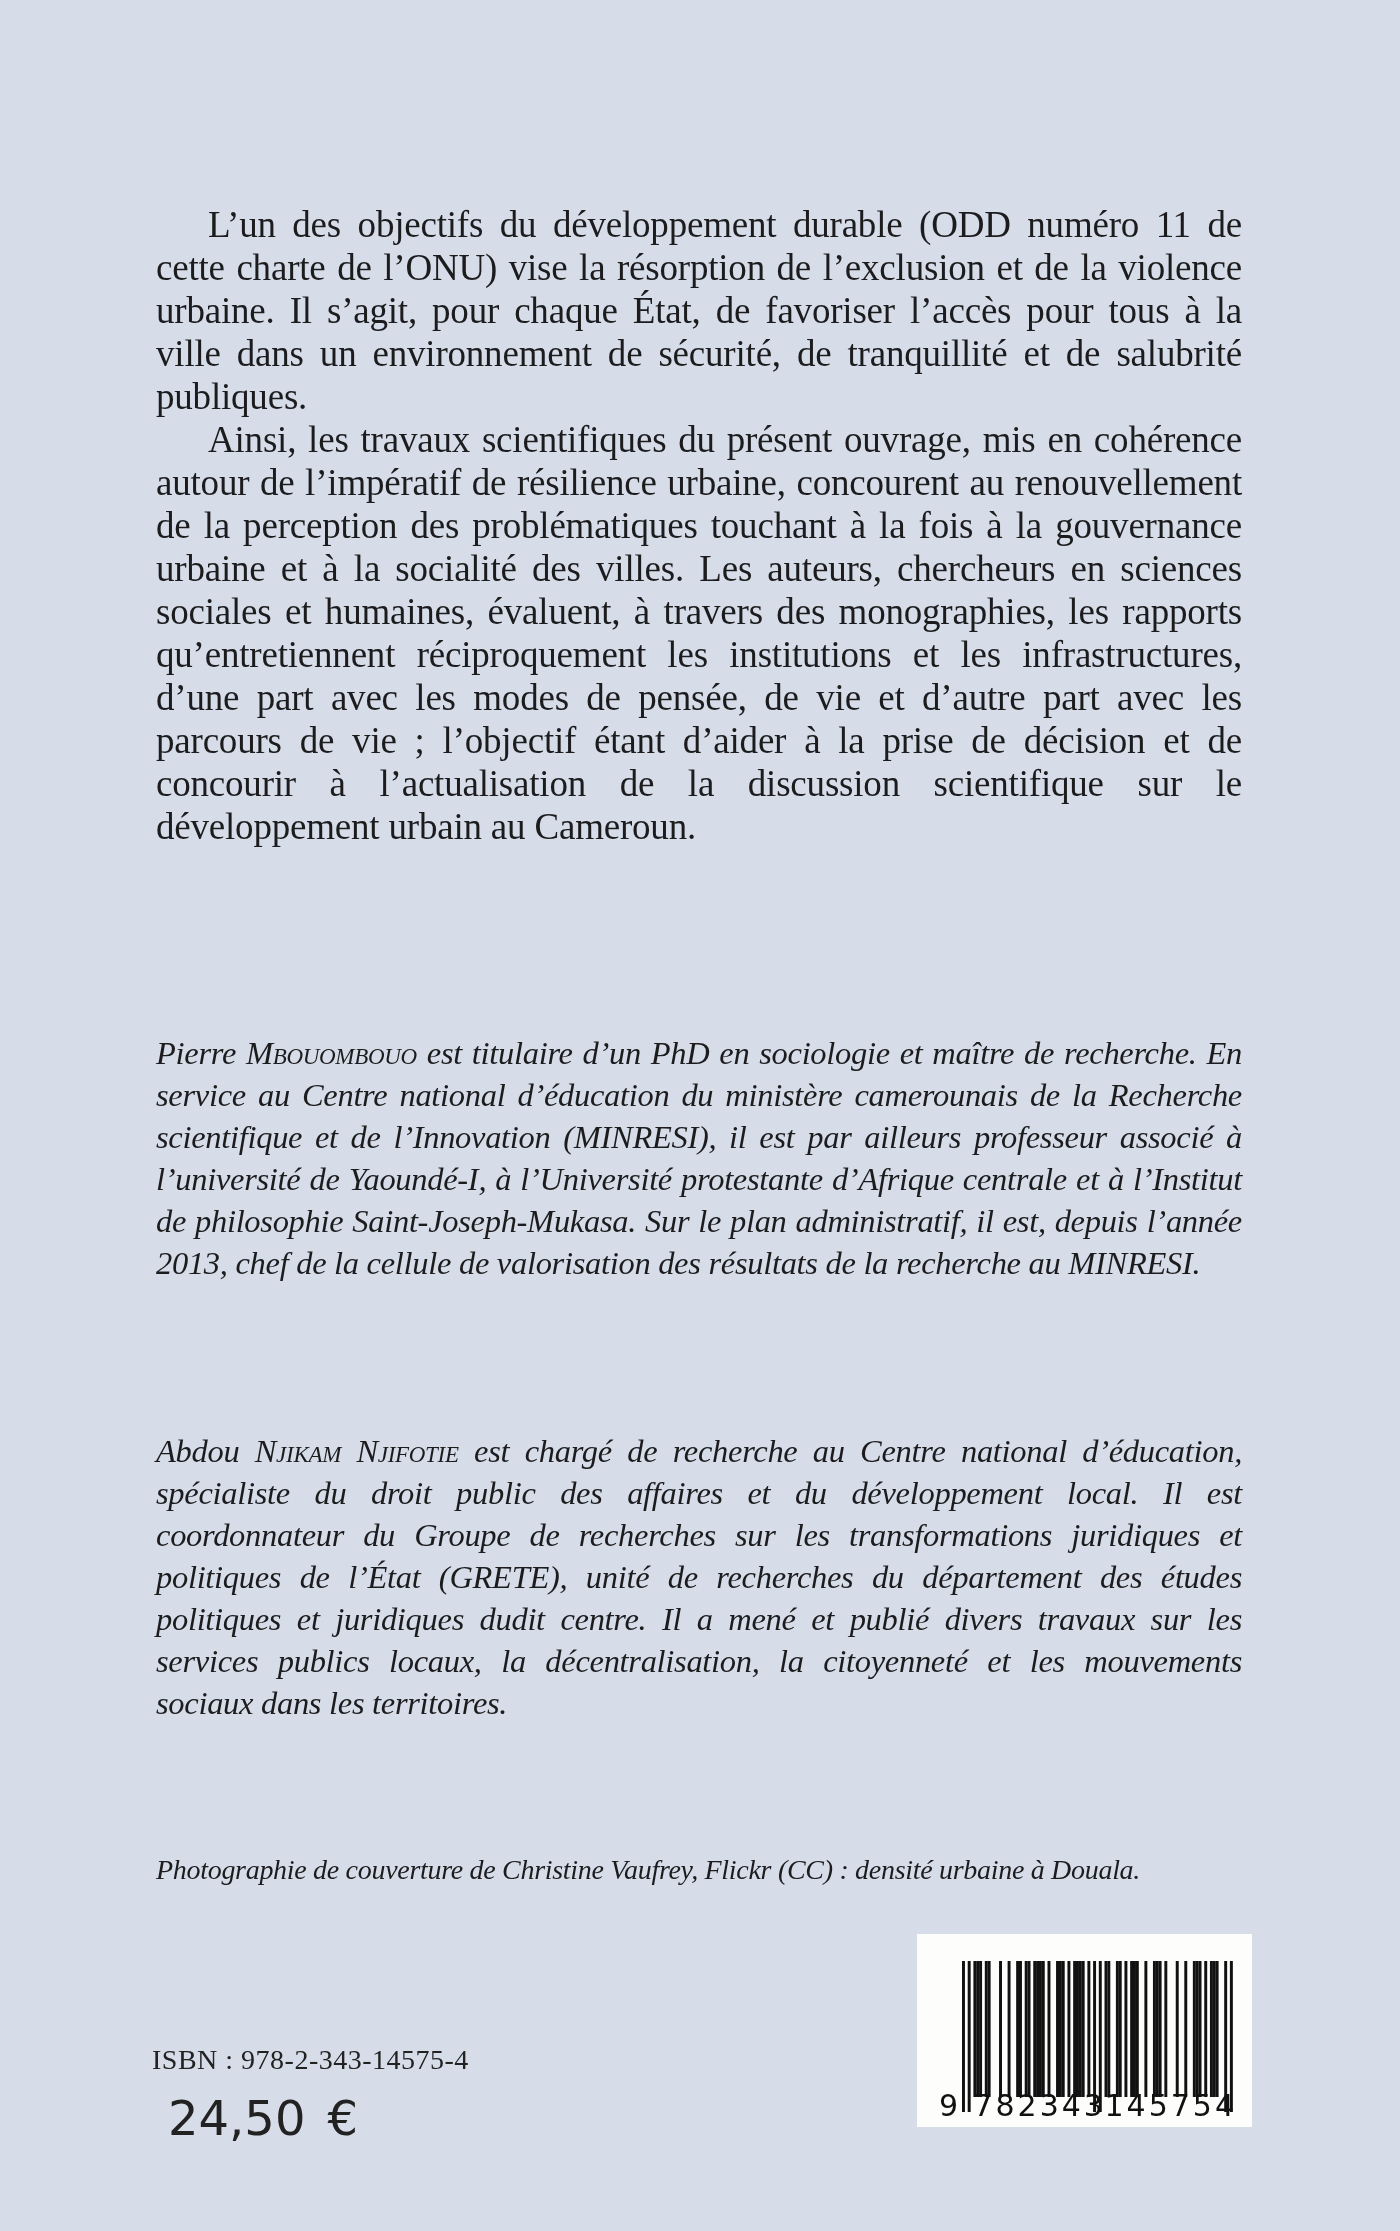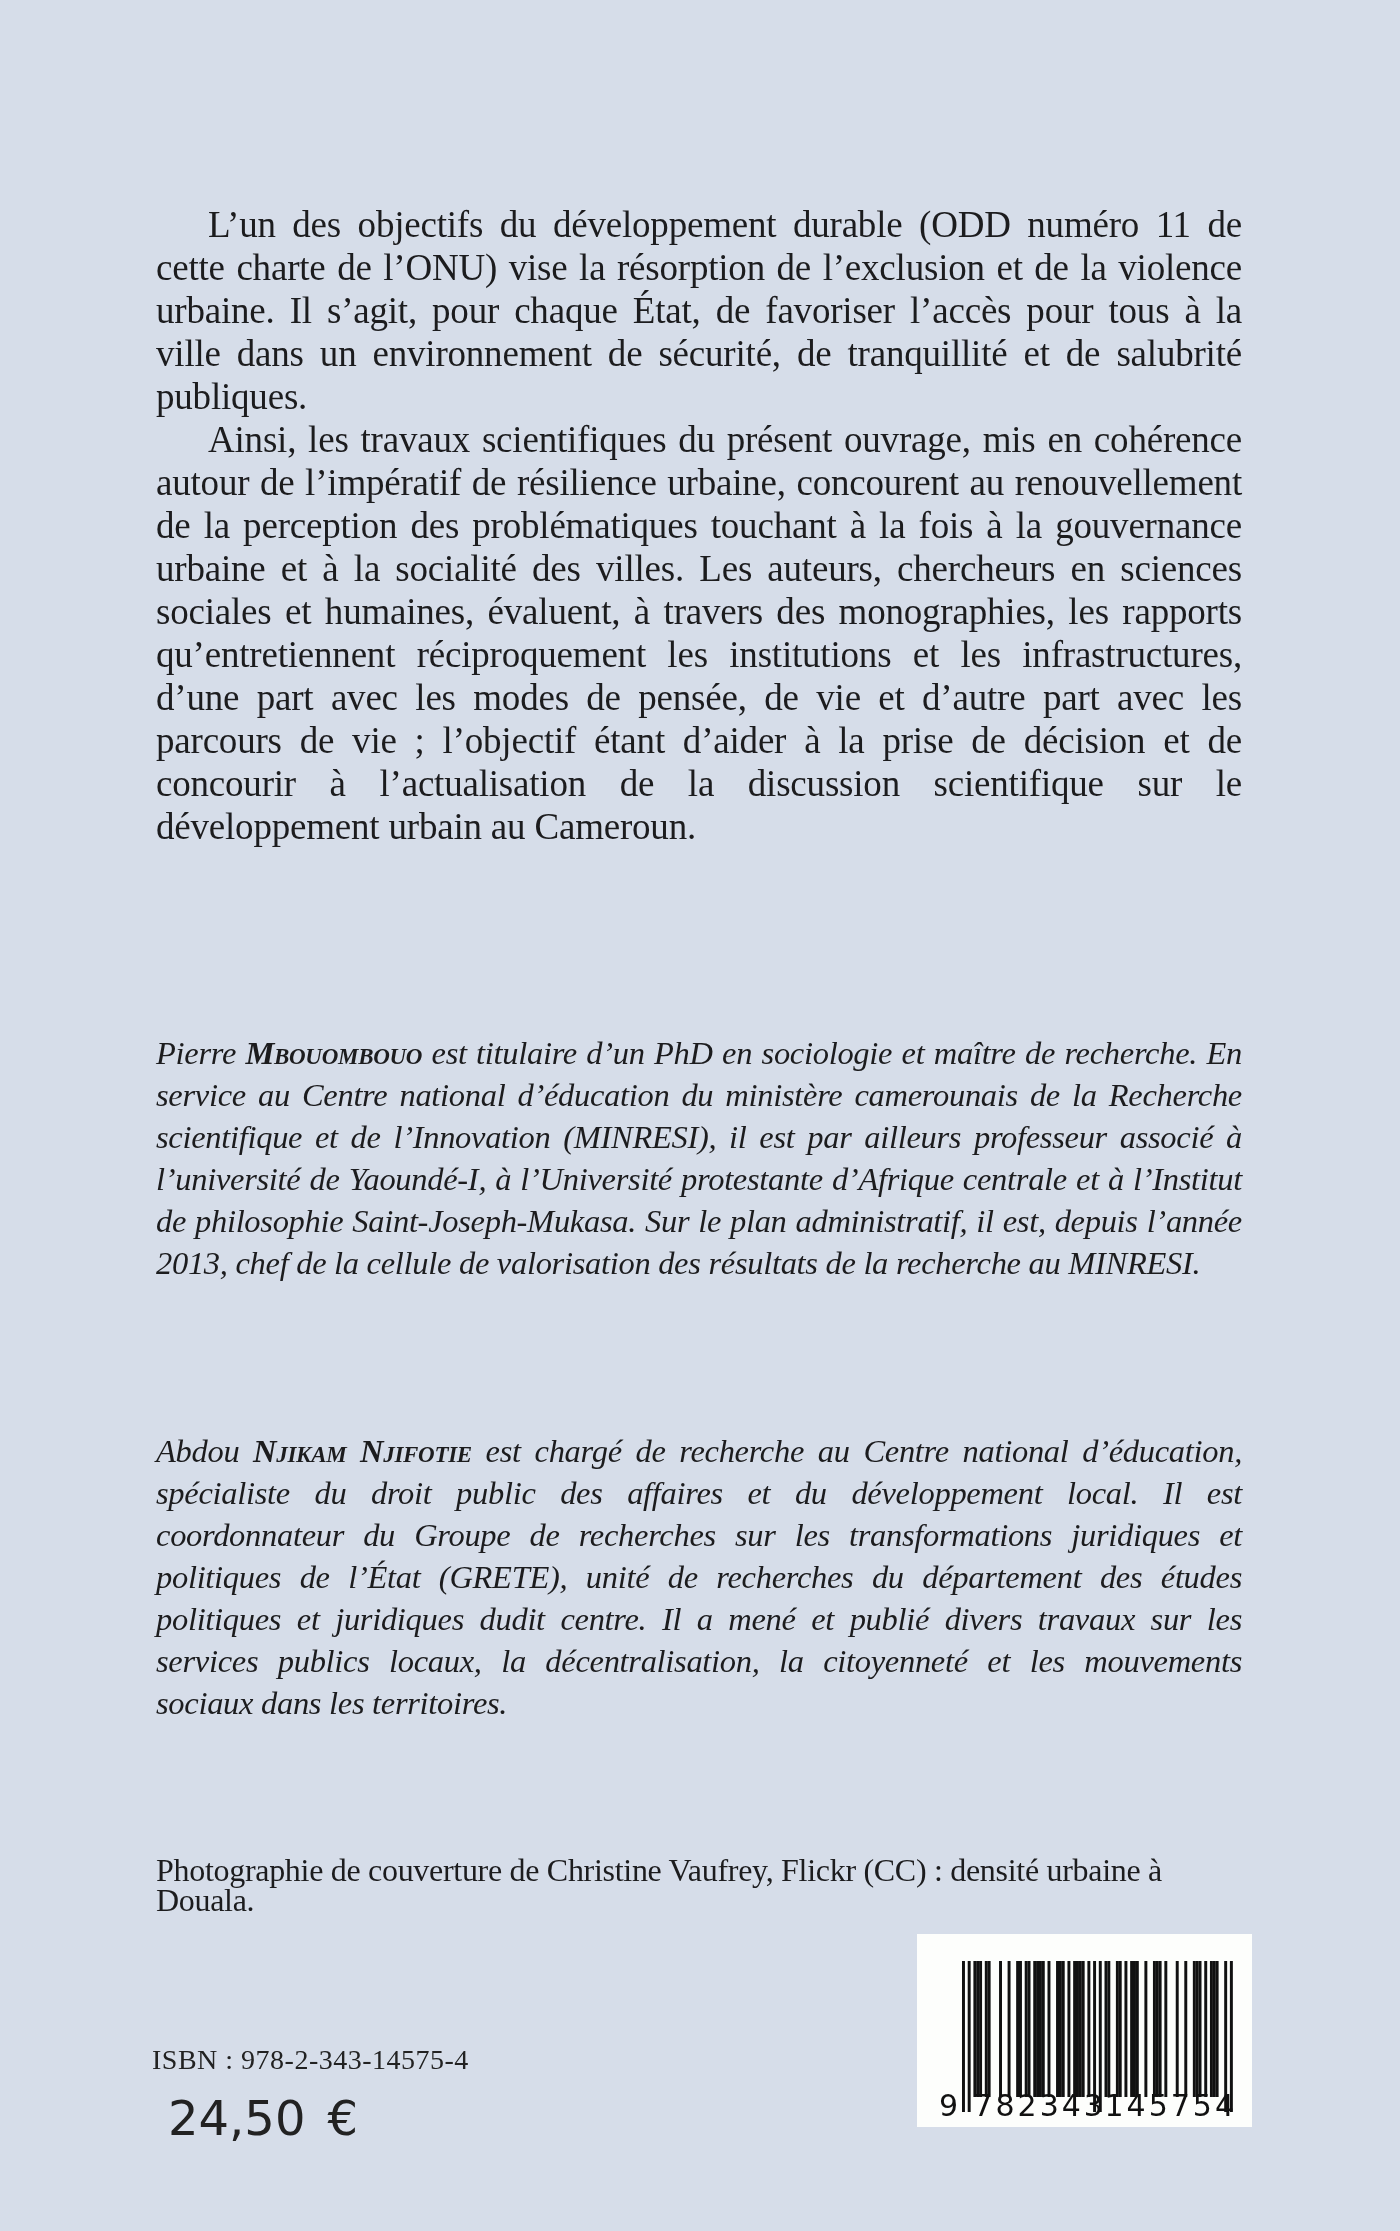--- a/index.html
+++ b/index.html
@@ -14,22 +14,22 @@
   .summary { top: 203px; }
   .summary p {
     margin: 0; font-size: 37px; line-height: 43px;
     text-align: justify; text-indent: 52px;
     letter-spacing: -0.2px;
   }
   .bio { font-style: italic; font-size: 32.5px; line-height: 42px; text-align: justify; margin: 0; letter-spacing: -0.3px; }
   .bio1 { top: 1032px; }
   .bio2 { top: 1430px; }
   .bio .first { font-weight: normal; }
-  .bio .last { font-weight: bold; font-variant: small-caps; }
-  .credit { top: 1855px; font-size: 32px; line-height: 30px; letter-spacing: -0.3px; }
+  .bio .last { font-weight: normal; font-variant: small-caps; }
+  .credit { top: 1855px; font-size: 28px; line-height: 30px; letter-spacing: -0.3px; font-style: italic; }
   .isbn { position: absolute; left: 152px; top: 2044px; font-family: Liberation Serif, serif; font-size: 28px; color: #222; letter-spacing: 0.5px; }
   .price { position: absolute; left: 152px; top: 2090px; font-family: "DejaVu Sans", sans-serif; font-size: 48px; color: #222; margin-left: 16px; }
   .price .cur { margin-left: 22px; }
   .barcode-box { position: absolute; left: 917px; top: 1934px; width: 335px; height: 193px; background: #fdfefc; }
   .barcode-box svg { position: absolute; left: 0; top: 0; }
 </style>
 </head>
 <body>
 
 <div class="col summary">

